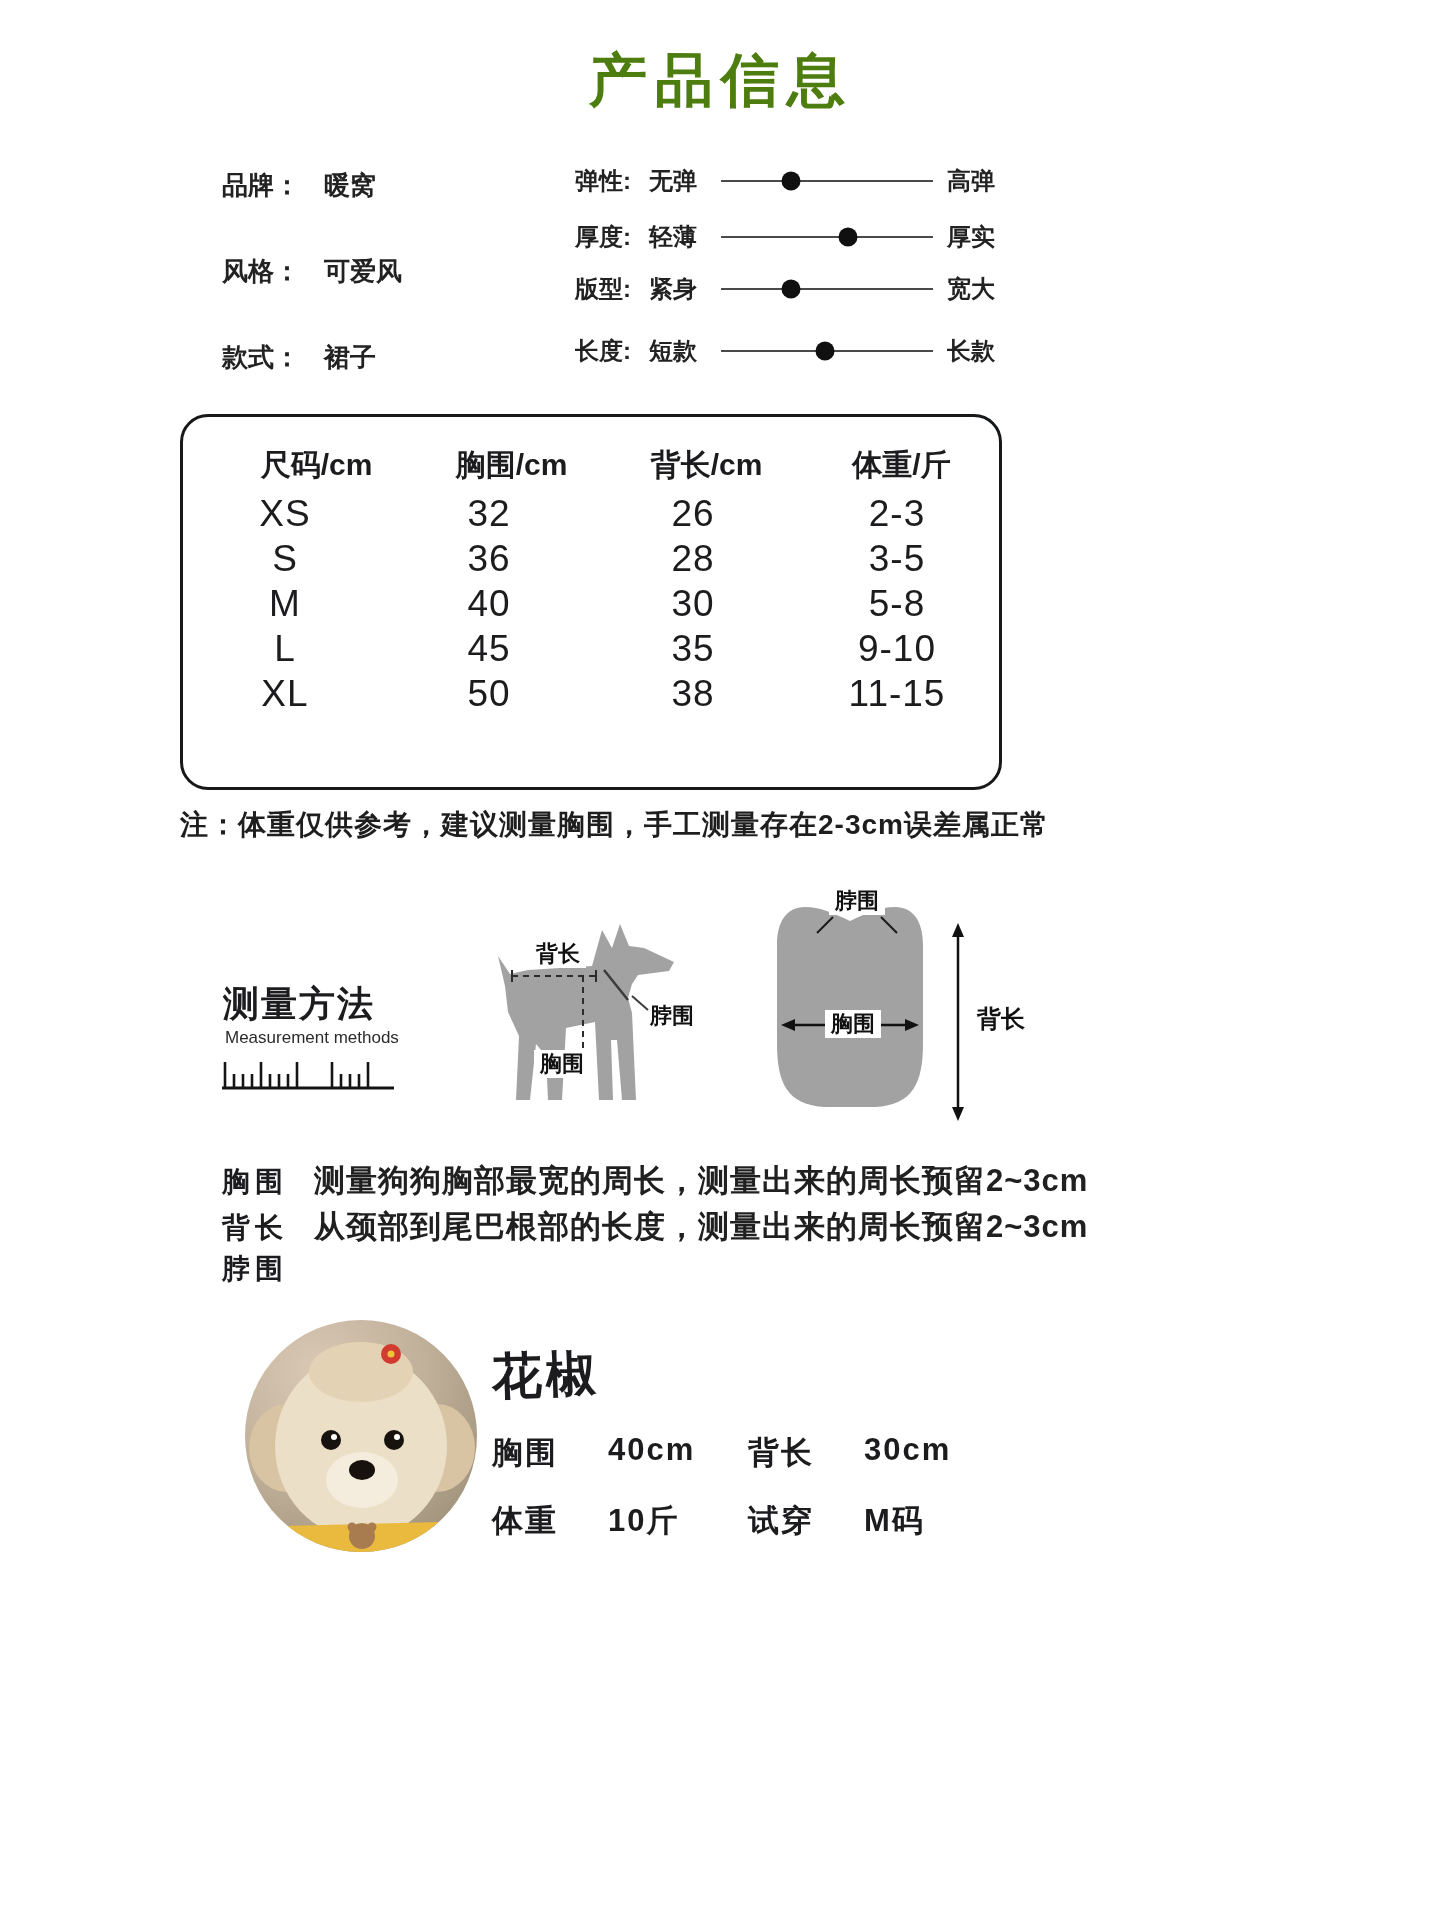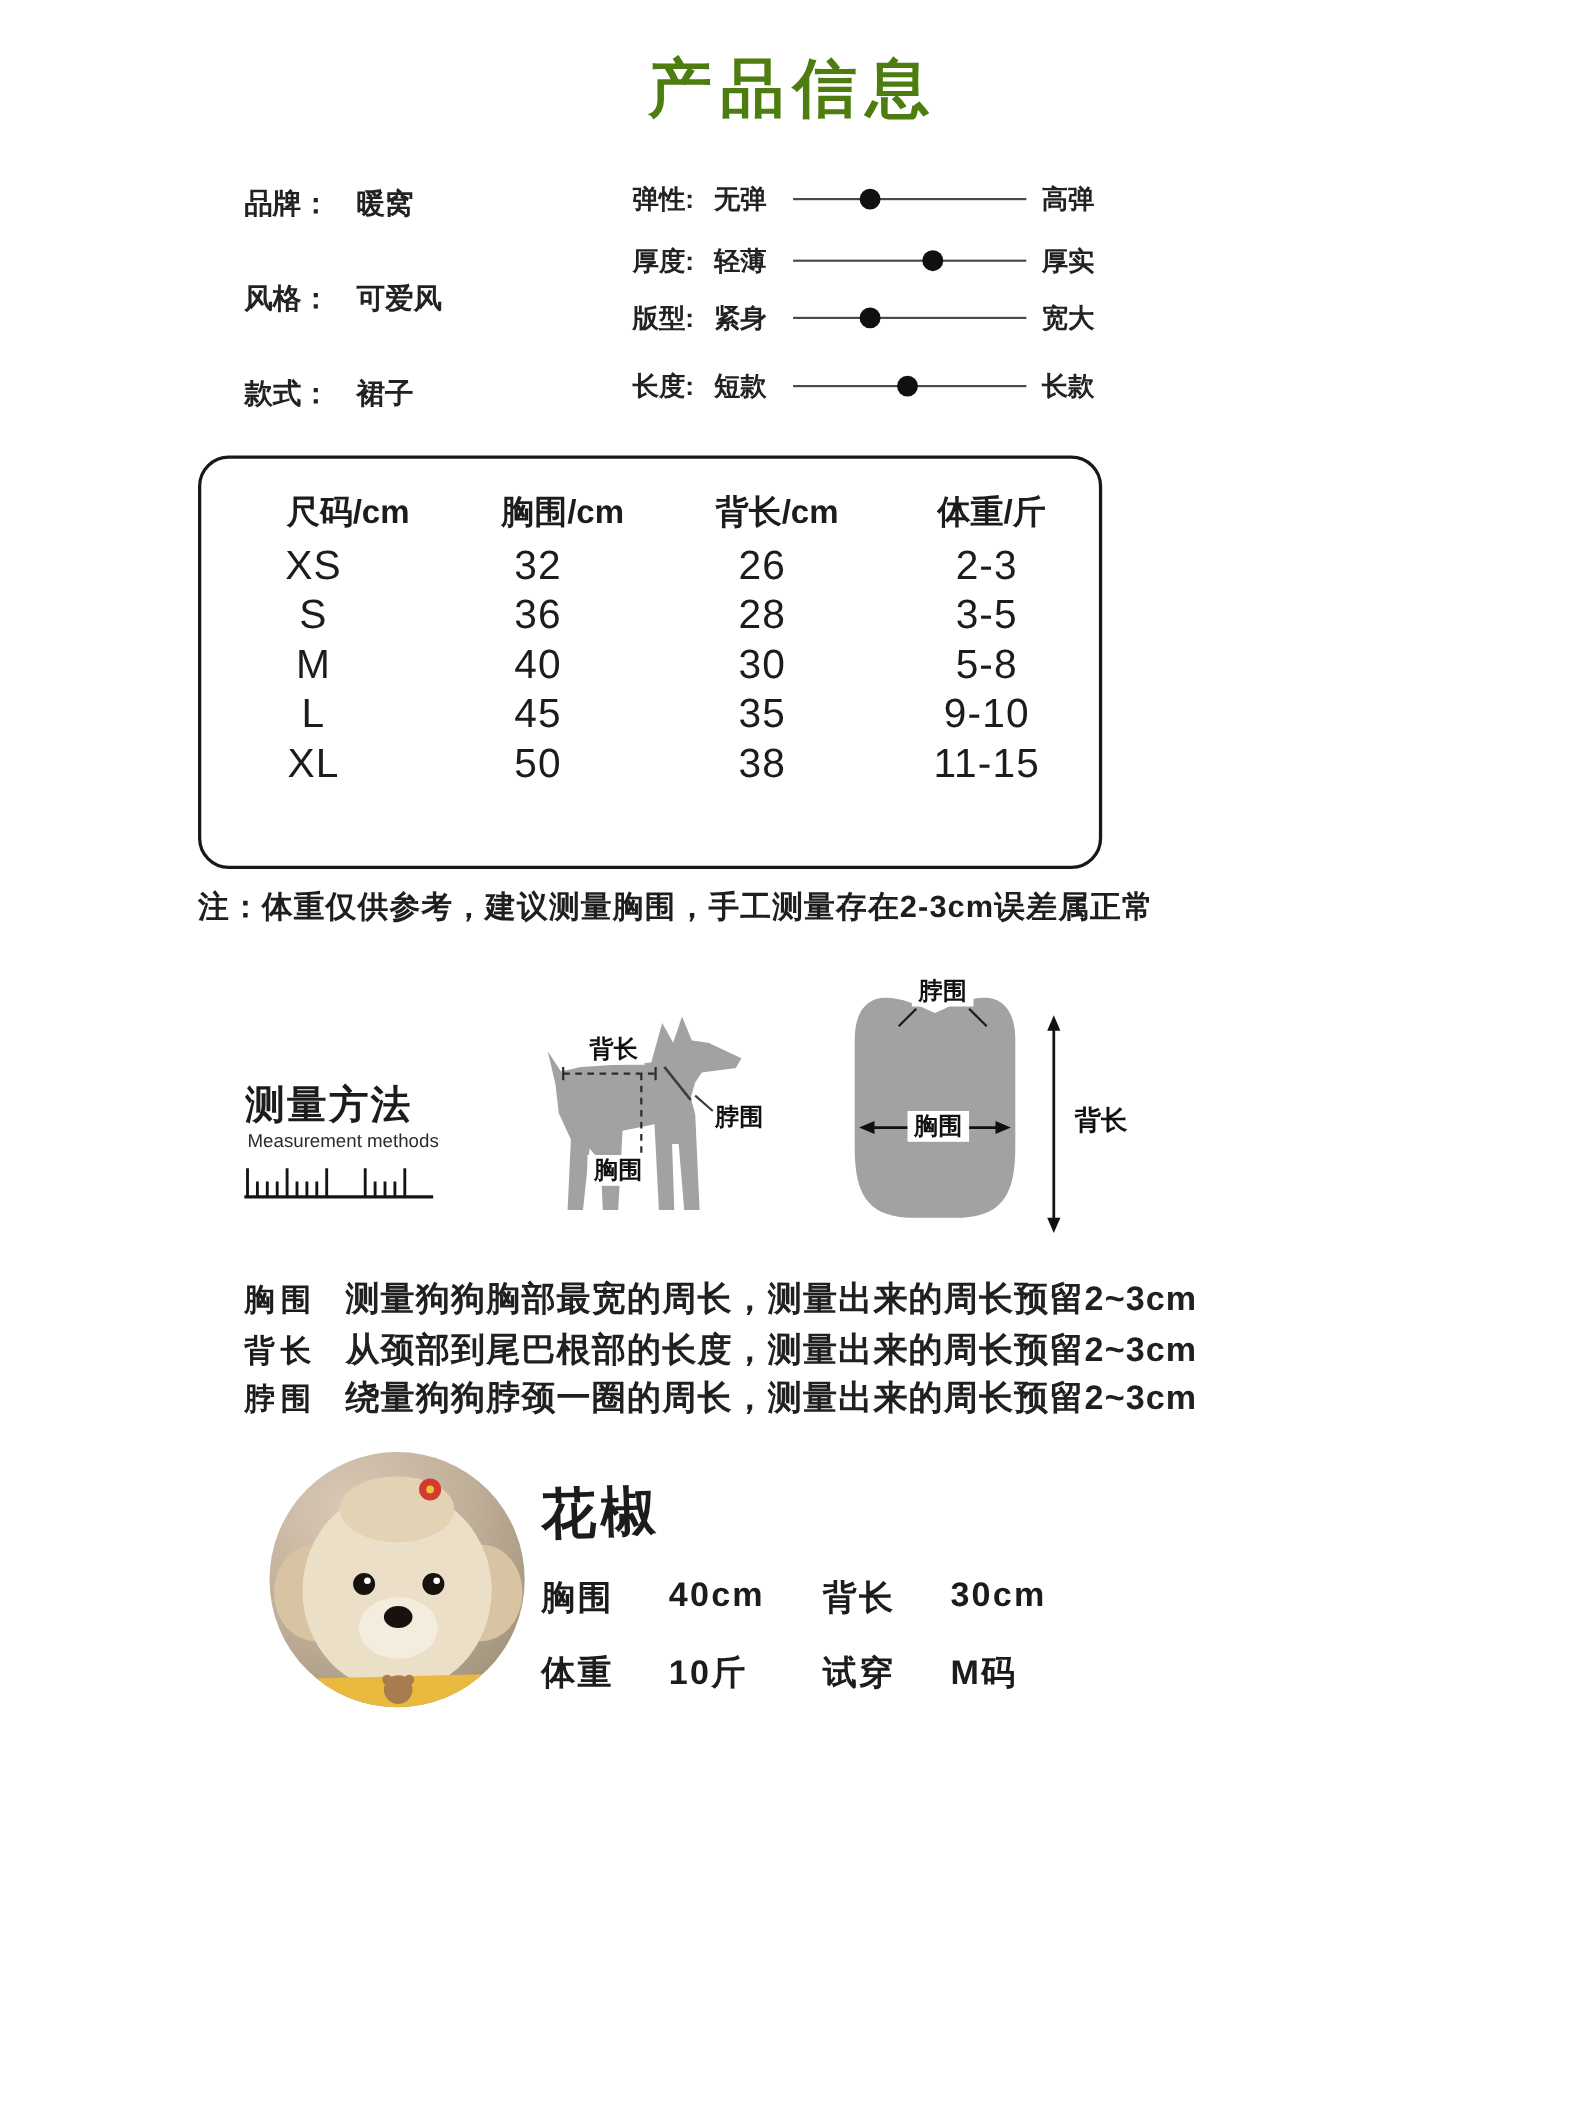--- a/index.html
+++ b/index.html
@@ -222,21 +222,20 @@
   <div class="inst in-0">
     <span class="inst-term">胸围</span>
     <span class="inst-desc">测量狗狗胸部最宽的周长，测量出来的周长预留2~3cm</span>
   </div>
   <div class="inst in-1">
     <span class="inst-term">背长</span>
     <span class="inst-desc">从颈部到尾巴根部的长度，测量出来的周长预留2~3cm</span>
   </div>
   <div class="inst in-2">
     <span class="inst-term">脖围</span>
-    <span class="inst-desc">绕量狗狗脖颈一圈的周长，测量出来的周长预留2~3cm</span>
   </div>
 
   <div class="model-photo">
     <svg width="232" height="232" viewBox="0 0 232 232">
       <ellipse cx="42" cy="128" rx="38" ry="44" fill="#d8c3a2"></ellipse>
       <ellipse cx="192" cy="128" rx="38" ry="44" fill="#d8c3a2"></ellipse>
       <ellipse cx="116" cy="126" rx="86" ry="92" fill="#ecdfc8"></ellipse>
       <ellipse cx="116" cy="52" rx="52" ry="30" fill="#e4d2b4"></ellipse>
       <circle cx="146" cy="34" r="10" fill="#d23b2f"></circle>
       <circle cx="146" cy="34" r="3.5" fill="#f0c23c"></circle>

